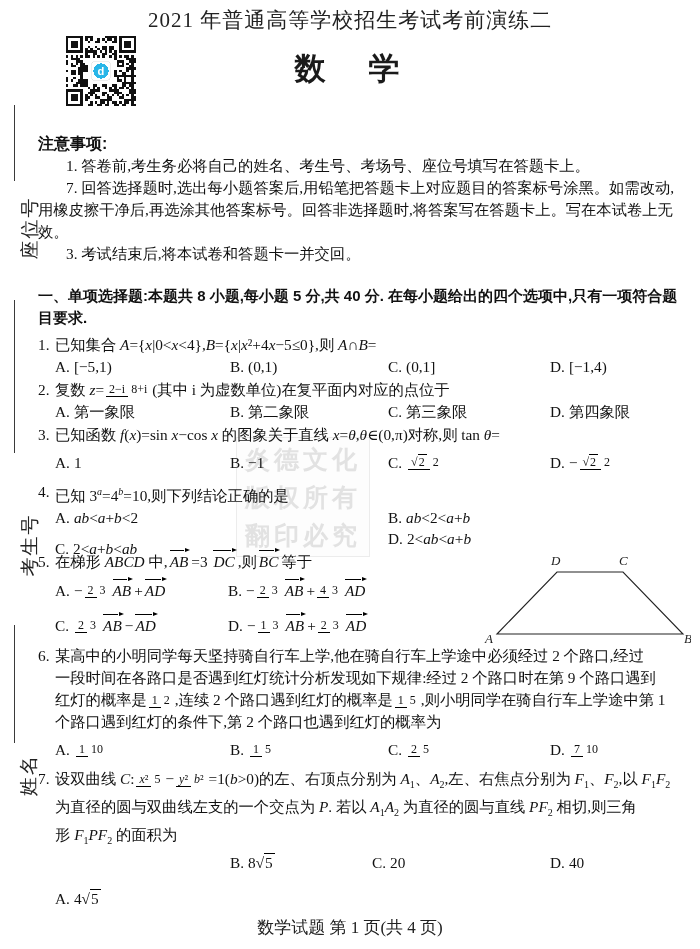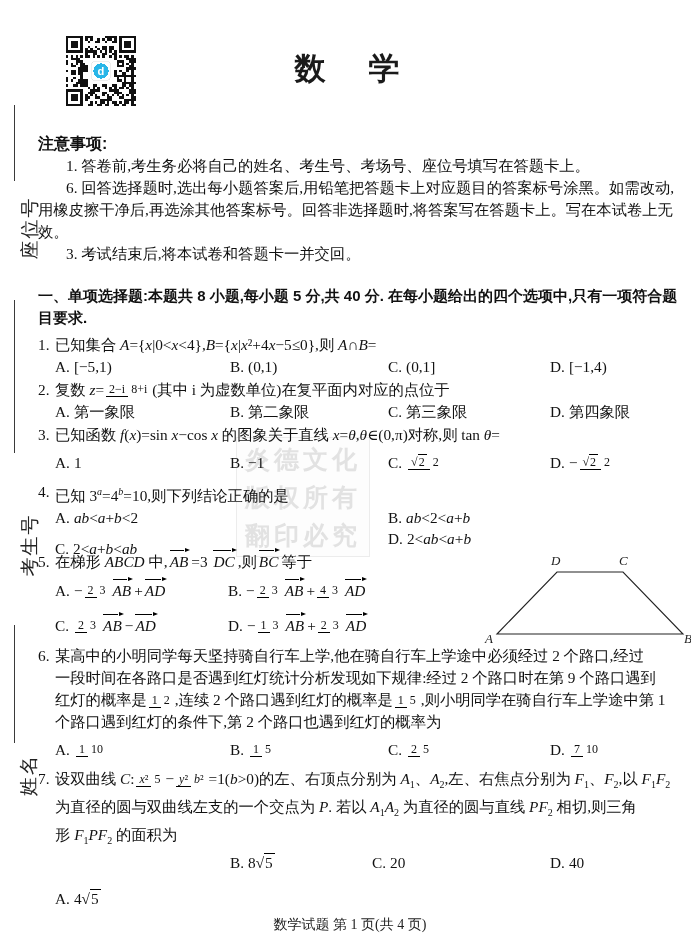--- a/index.html
+++ b/index.html
@@ -53,40 +53,41 @@
   .vec{font-style:italic;position:relative;margin:0 3px 0 2px;}
   .vec::before{content:"";position:absolute;left:0;right:4px;top:-3px;height:1px;background:#000;}
   .vec::after{content:"";position:absolute;right:-2px;top:-5px;width:0;height:0;
               border-left:5px solid #000;border-top:2.5px solid transparent;border-bottom:2.5px solid transparent;}
   .sqrt{white-space:nowrap;}
   .sqrt .rad{border-top:1px solid #000;padding:0 2px 0 1px;}
   sup,sub{font-size:10px;}
   
   .trap{position:absolute;left:483px;top:550px;z-index:1;}
   .trap text{font-style:italic;font-size:13px;fill:#222;font-family:"Liberation Serif","DejaVu Serif",serif;}
-  .footer{position:absolute;top:916px;left:0;width:100%;text-align:center;font-size:14px;color:#222;}
+  .footer{position:absolute;top:916px;left:0;width:100%;text-align:center;font-size:17px;color:#222;}
 </style>
 </head>
 <body>
 
 <div class="page">
 
   <div class="mline l1"></div>
   <div class="mline l2"></div>
   <div class="mline l3"></div>
   <div class="mlabel p1">
       <span>座位号</span>
     </div>
   <div class="mlabel p2">
       <span>考生号</span>
     </div>
   <div class="mlabel p3">
       <span>姓名</span>
     </div>
 
+  <div class="title">2021 年普通高等学校招生考试考前演练二</div>
   <svg id="qr-svg" class="qr" viewBox="0 0 29 29" shape-rendering="crispEdges">
       <rect x="8" y="0" width="1" height="1" fill="#111"></rect>
       <rect x="9" y="0" width="1" height="1" fill="#111"></rect>
       <rect x="10" y="0" width="1" height="1" fill="#111"></rect>
       <rect x="16" y="0" width="1" height="1" fill="#111"></rect>
       <rect x="17" y="0" width="1" height="1" fill="#111"></rect>
       <rect x="18" y="0" width="1" height="1" fill="#111"></rect>
       <rect x="19" y="0" width="1" height="1" fill="#111"></rect>
       <rect x="20" y="0" width="1" height="1" fill="#111"></rect>
       <rect x="8" y="1" width="1" height="1" fill="#111"></rect>
@@ -372,21 +373,21 @@
   <div class="watermark">
     <div>炎德文化</div>
     <div>版权所有</div>
     <div>翻印必究</div>
   </div>
 
   <div class="content">
     <div class="notice">
       <div class="notice-head">注意事项:</div>
       <div class="n-line ind">1. 答卷前,考生务必将自己的姓名、考生号、考场号、座位号填写在答题卡上。</div>
-      <div class="n-line ind">6. 回答选择题时,选出每小题答案后,用铅笔把答题卡上对应题目的答案标号涂黑。如需改动,</div>
+      <div class="n-line ind">7. 回答选择题时,选出每小题答案后,用铅笔把答题卡上对应题目的答案标号涂黑。如需改动,</div>
       <div class="n-line">用橡皮擦干净后,再选涂其他答案标号。回答非选择题时,将答案写在答题卡上。写在本试卷上无</div>
       <div class="n-line">效。</div>
       <div class="n-line ind">3. 考试结束后,将本试卷和答题卡一并交回。</div>
     </div>
     <div class="sec-block">
       <div class="sec-head">一、单项选择题:本题共 8 小题,每小题 5 分,共 40 分. 在每小题给出的四个选项中,只有一项符合题</div>
       <div class="sec-head">目要求.</div>
     </div>
     <div id="questions">
         <div class="question">

